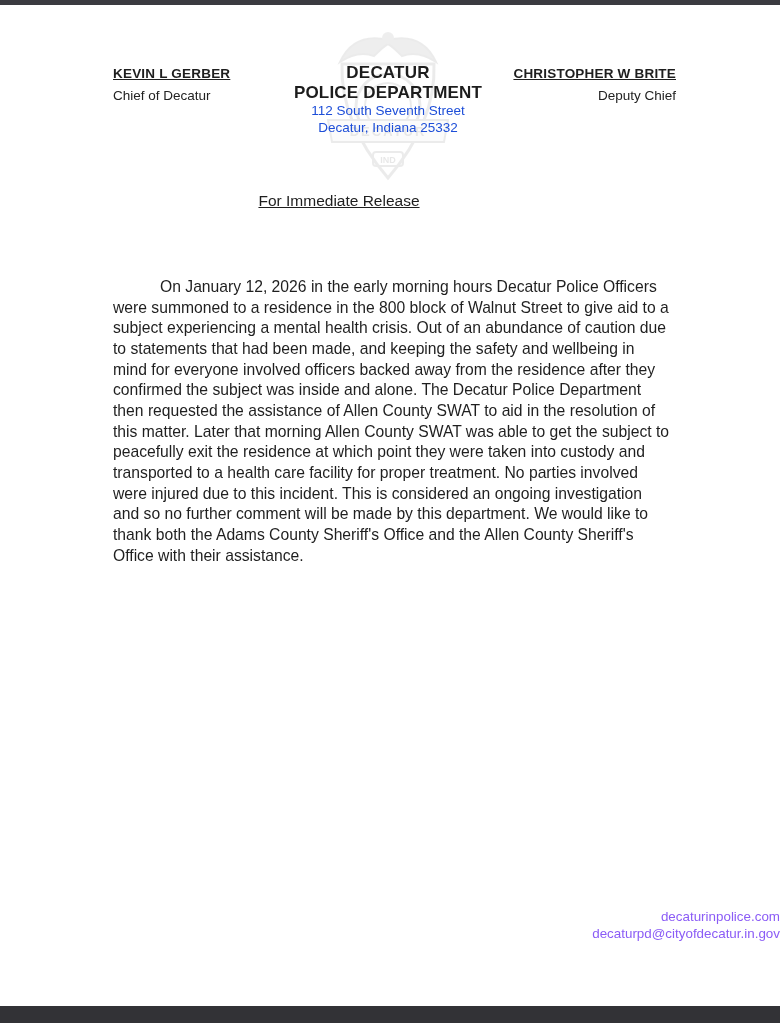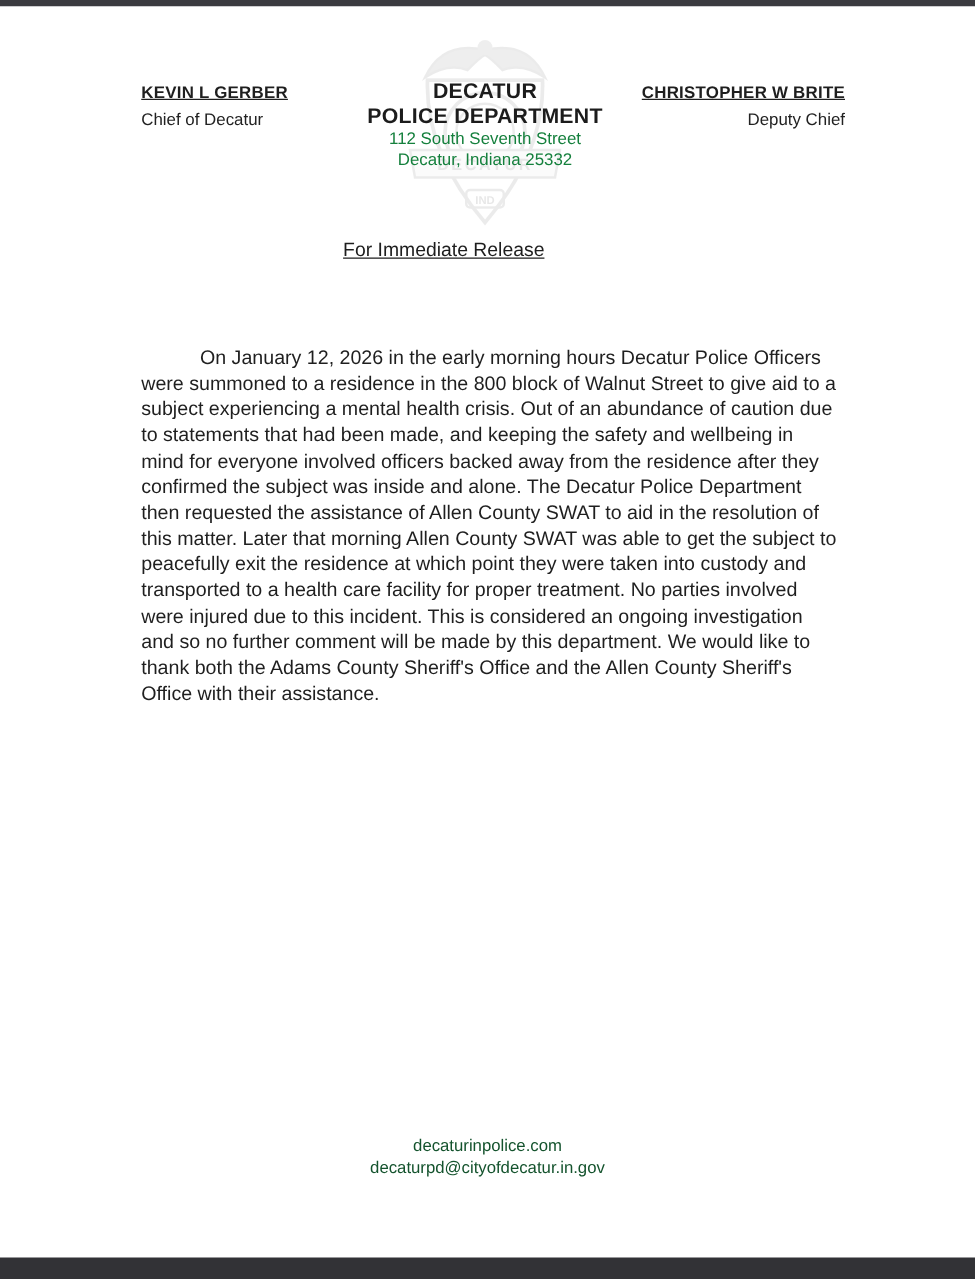--- a/index.html
+++ b/index.html
@@ -77,55 +77,54 @@
   .dept-line {
     font-size: 17px;
     font-weight: bold;
     color: #1c1c1c;
     line-height: 20px;
     letter-spacing: 0.2px;
   }
   .addr-line {
     font-size: 13.5px;
     line-height: 16.5px;
-    color: #15803d;
+    color: #1d4ed8;
   }
   .release-heading {
     position: absolute;
     top: 192px;
     left: 0;
     width: 678px;
     text-align: center;
     font-size: 15.5px;
     color: #1e1e1e;
     text-decoration: underline;
     z-index: 1;
-    padding-left: 16px;
   }
   .body-paragraph {
     position: absolute;
     left: 113px;
     top: 253px;
     width: 559px;
     font-size: 15.7px;
     line-height: 20.65px;
     color: #1f1f1f;
     text-indent: 47px;
     z-index: 1;
     margin-top: 24px;
   }
   .footer {
     position: absolute;
     top: 908px;
     left: 0;
     width: 780px;
-    text-align: center;
+    text-align: right;
     font-size: 13.4px;
     line-height: 17px;
-    color: #14532d;
+    color: #8b5cf6;
     z-index: 1;
   }
 </style>
 </head>
 <body>
 
 <div class="page">
 
   <div class="top-bar" style="background: rgb(59, 59, 64);"></div>
 

